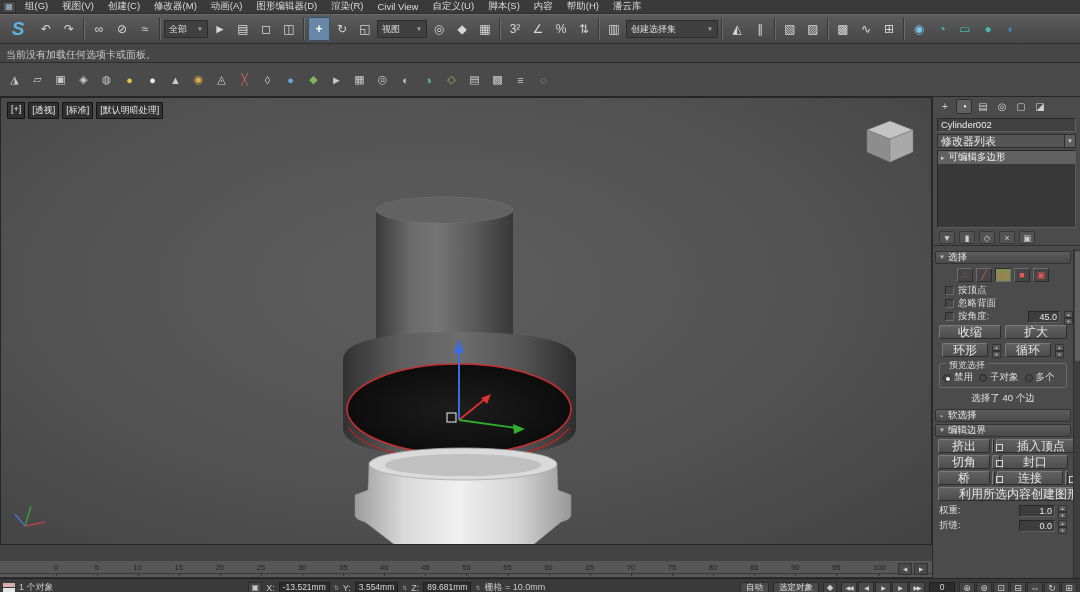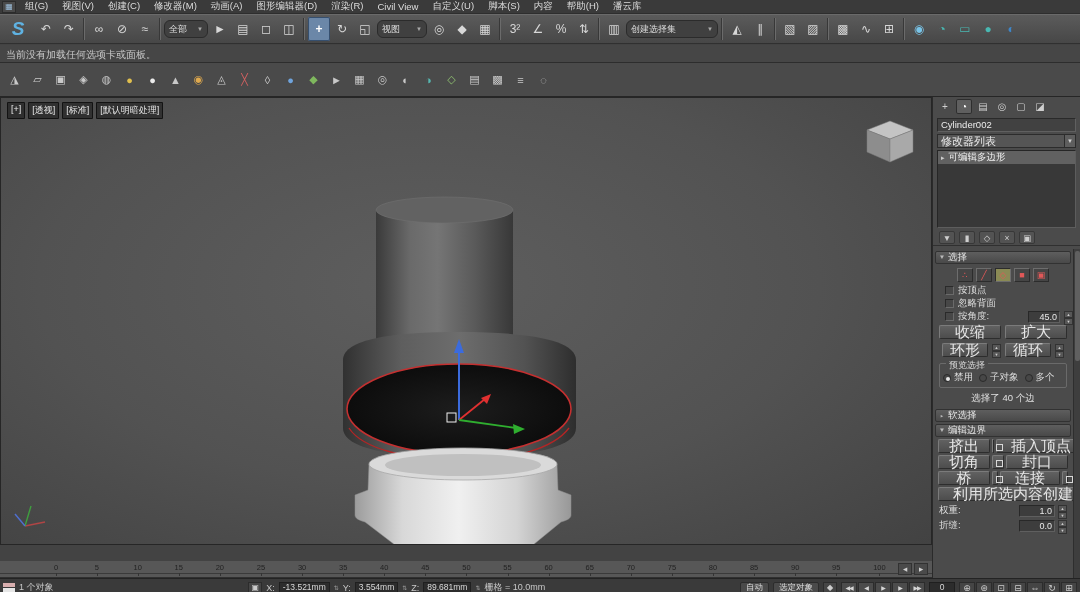--- a/index.html
+++ b/index.html
@@ -17,21 +17,21 @@
   
   #main-toolbar { position:absolute; left:0; top:14px; width:1080px; height:30px;
                   background:linear-gradient(#5b5b5b,#474747); border-top:1px solid #6a6a6a; border-bottom:1px solid #303030;
                   display:flex; align-items:center; padding:0 2px; gap:1px; overflow:hidden; }
   .tb-logo { width:32px; height:26px; display:flex; align-items:center; justify-content:center;
              font-weight:bold; font-style:italic; font-size:19px; color:#5fb2e2; }
   .icon-cell { width:22px; height:24px; flex:0 0 auto; display:flex; align-items:center; justify-content:center;
                font-size:12px; color:#d8d8d8; border-radius:2px; }
   .icon-cell.active { background:#6b87a8; box-shadow:inset 0 0 0 1px #364f6e; color:#ffffff; font-weight:bold; }
   .tb-sep { width:2px; height:22px; flex:0 0 auto; background:#383838; border-right:1px solid #6b6b6b; margin:0 2px; }
-  .tb-dd { height:18px; flex:0 0 auto; background:#404040; border:1px solid #2b2b2b; border-radius:6px;
+  .tb-dd { height:18px; flex:0 0 auto; background:#404040; border:1px solid #2b2b2b; border-radius:1px;
            display:flex; align-items:center; justify-content:space-between; padding:0 4px; font-size:9px; color:#dddddd; white-space:nowrap; }
   .dd-arrow { font-size:6px; color:#a8a8a8; margin-left:3px; }
 
   
   #prompt-line { position:absolute; left:0; top:45px; width:1080px; height:18px; background:#464646;
                  border-bottom:1px solid #2d2d2d; display:flex; align-items:flex-end; padding-left:6px;
                  font-size:10px; color:#c9c9c9; }
 
   
   #ribbon { position:absolute; left:0; top:63px; width:1080px; height:34px; background:#4a4a4a;
@@ -79,22 +79,22 @@
   .so-cell.active { background:#8a8a55; border-color:#2c2c2c #6d6d6d #6d6d6d #2c2c2c; }
   .chk-row { display:flex; align-items:center; gap:4px; padding:1px 0 1px 12px; height:13px; }
   .chk { width:9px; height:9px; background:#474747; border:1px solid; border-color:#2a2a2a #6a6a6a #6a6a6a #2a2a2a; }
   .num-field { background:#3d3d3d; border:1px solid; border-color:#282828 #5f5f5f #5f5f5f #282828; color:#e8e8e8;
                font-size:9px; height:12px; line-height:10px; padding:0 2px; text-align:right; }
   .spin { width:9px; height:12px; display:flex; flex-direction:column; }
   .spin span { flex:1; background:#575757; border:1px solid #333333; font-size:4px; color:#cccccc;
                display:flex; align-items:center; justify-content:center; }
   .btn-row { display:flex; justify-content:center; align-items:center; gap:4px; padding:2px 5px; }
   .cp-btn { background:linear-gradient(#616161,#4d4d4d); border:1px solid; border-color:#7b7b7b #2d2d2d #2d2d2d #7b7b7b;
-            border-radius:2px; color:#e6e6e6; font-size:15px; height:14px; display:flex; align-items:center;
-            justify-content:center; white-space:nowrap; padding:0 14px; }
+            border-radius:2px; color:#e6e6e6; font-size:12px; height:14px; display:flex; align-items:center;
+            justify-content:center; white-space:nowrap; padding:0 20px; }
   .mini-sq { width:12px; height:14px; background:linear-gradient(#616161,#4d4d4d); border:1px solid;
              border-color:#7b7b7b #2d2d2d #2d2d2d #7b7b7b; border-radius:2px; position:relative; }
   .mini-sq::after { content:""; position:absolute; left:3px; top:4px; width:5px; height:5px; border:1px solid #d8d8d8; }
   #preview-group { margin:4px 6px 2px; border:1px solid #6a6a6a; border-radius:2px; position:relative; padding:7px 3px 3px; }
   #preview-title { position:absolute; left:6px; top:-5px; background:#4b4b4b; padding:0 3px; font-size:9px; color:#d8d8d8; }
   #radio-row { display:flex; align-items:center; gap:6px; justify-content:flex-start; }
   .radio { display:flex; align-items:center; gap:3px; }
   .radio-dot { width:8px; height:8px; border-radius:50%; background:#474747; border:1px solid #2a2a2a; position:relative; }
   .radio-dot.sel::after { content:""; position:absolute; left:2px; top:2px; width:4px; height:4px; border-radius:50%; background:#e8e8e8; }
   #sel-status { text-align:center; padding:2px 0; color:#e0e0e0; }

